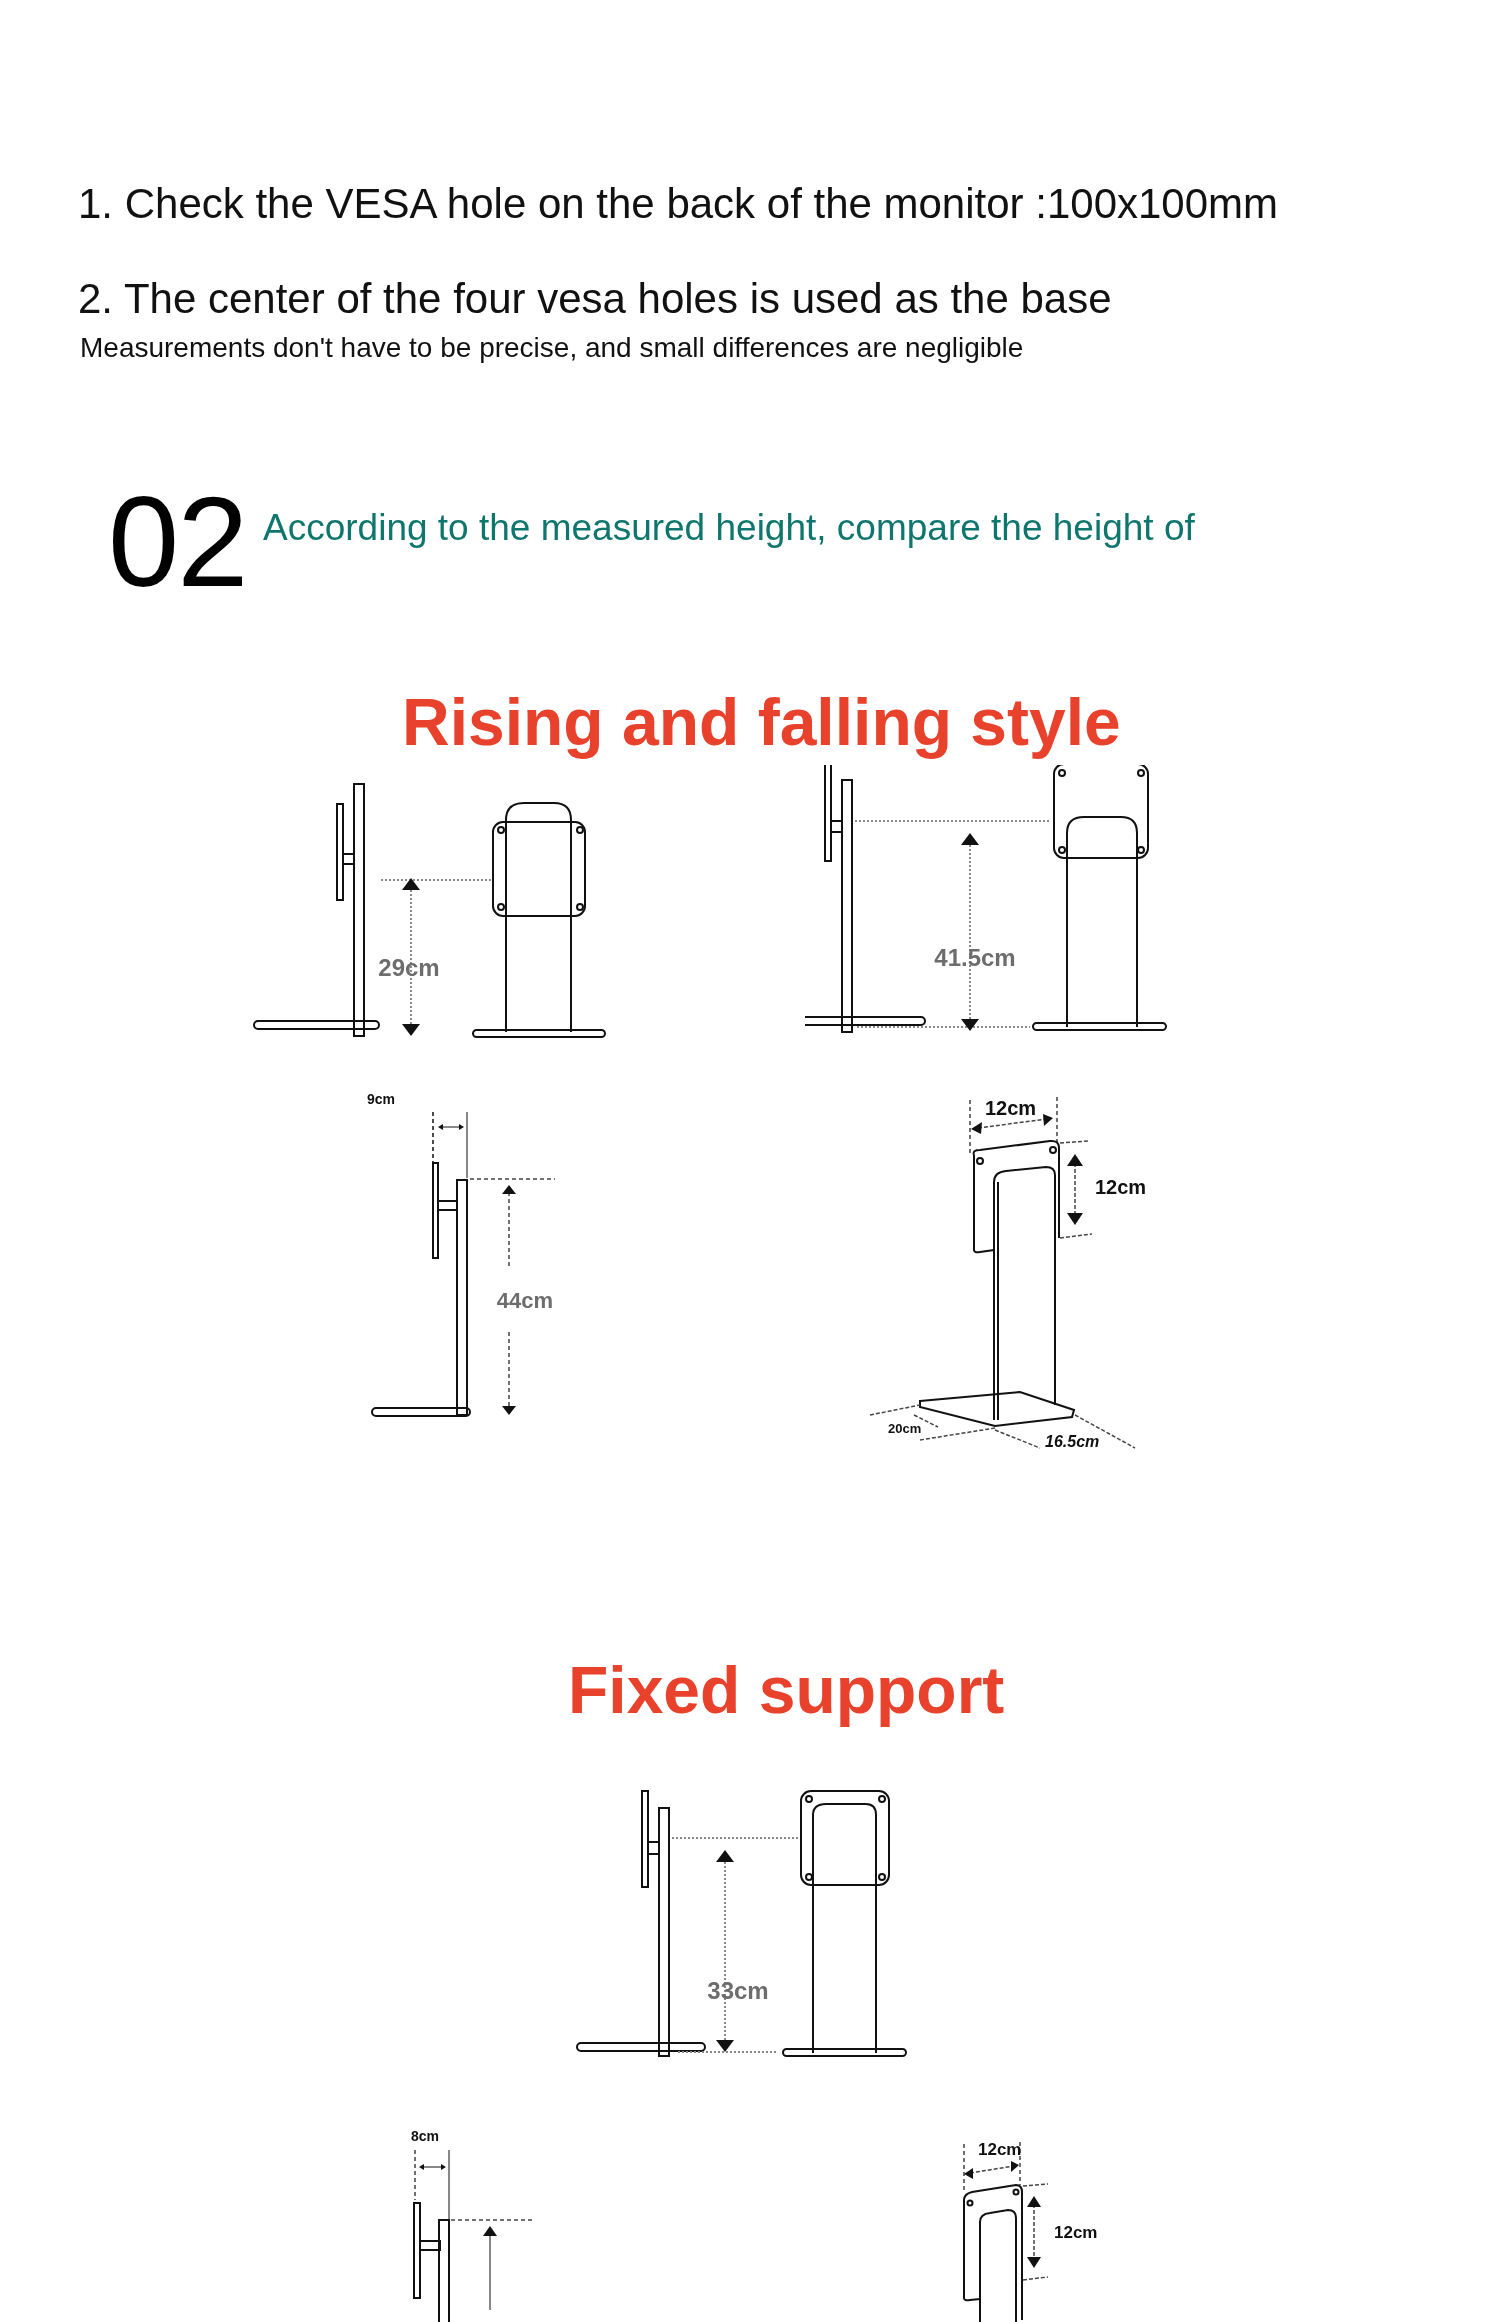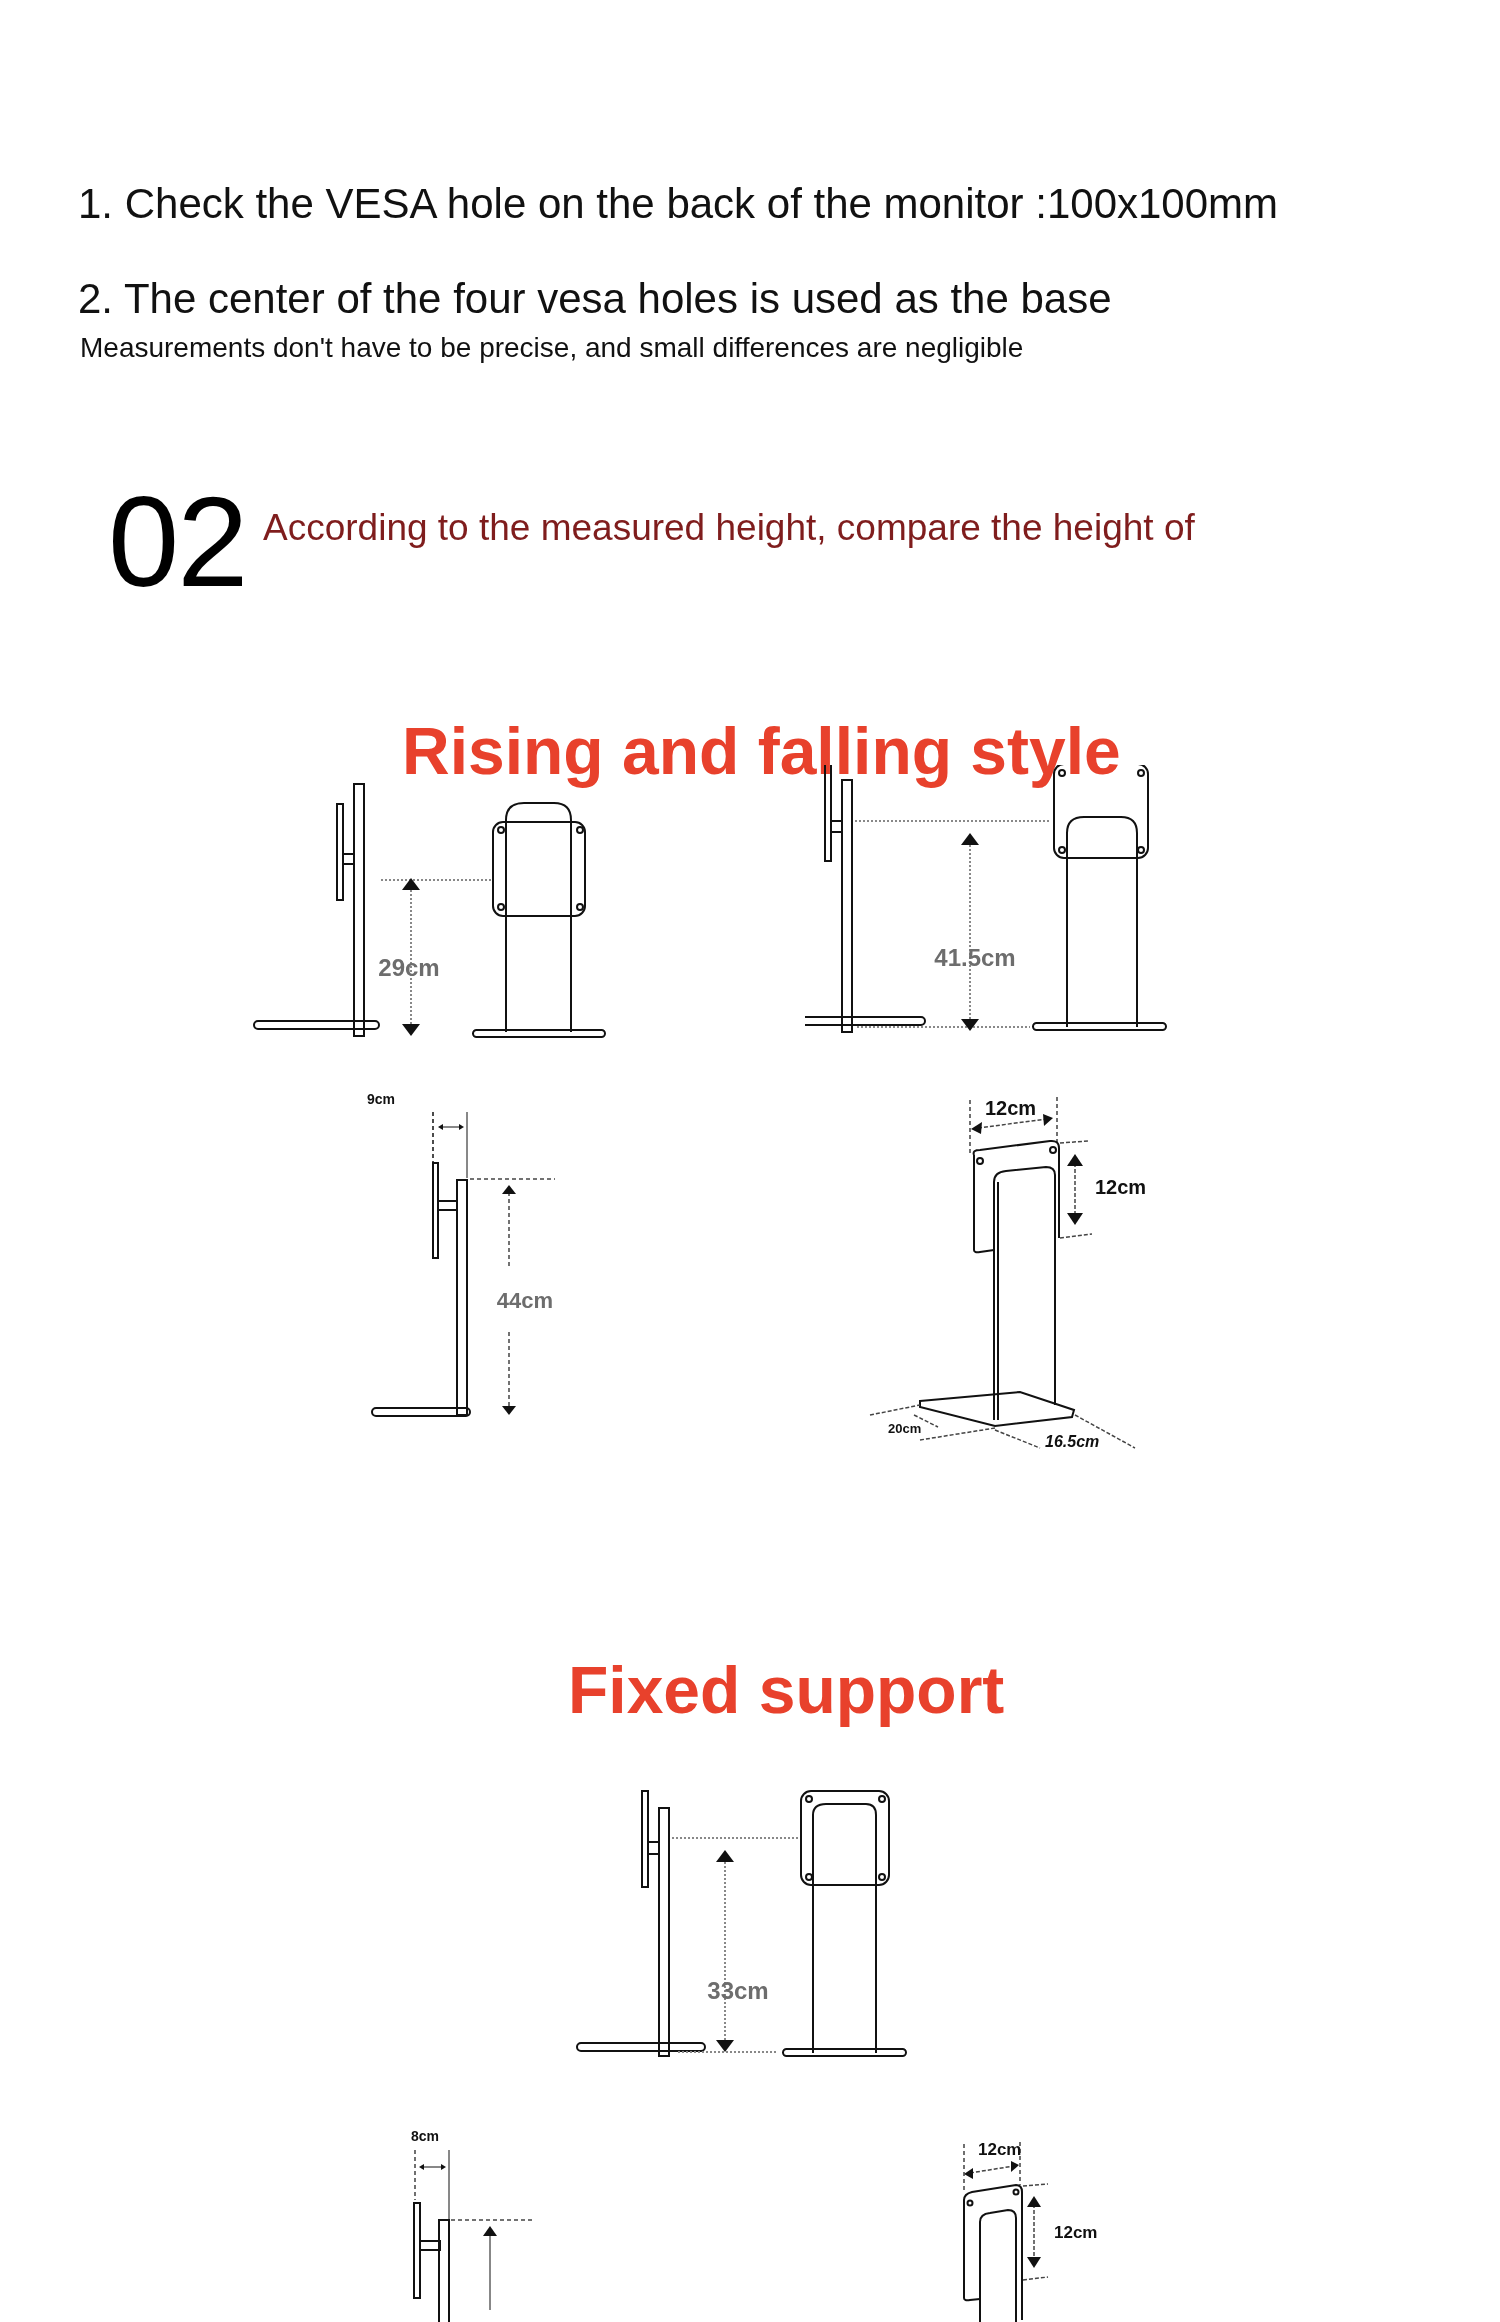--- a/index.html
+++ b/index.html
@@ -1,39 +1,39 @@
 <!DOCTYPE html>
 <html><head>
 <meta charset="utf-8">
 <style>
   * { margin: 0; padding: 0; box-sizing: border-box; }
   html, body { width: 1500px; height: 2322px; background: #ffffff; overflow: hidden; }
   body { position: relative; font-family: "Liberation Sans", "DejaVu Sans", sans-serif; color: #111; }
   .step-line { position: absolute; left: 78px; font-size: 42px; color: #111; white-space: nowrap; letter-spacing: 0px; }
   .note-line { position: absolute; left: 80px; font-size: 28px; color: #111; white-space: nowrap; }
   .num02 { position: absolute; left: 108px; top: 478px; font-size: 128px; line-height: 128px; font-weight: 400; color: #000; letter-spacing: -2px; }
-  .step2-text { position: absolute; left: 263px; top: 500px; font-size: 37px; line-height: 55px; color: #7f1d1d; width: 1100px; }
+  .step2-text { position: absolute; left: 263px; top: 500px; font-size: 37px; line-height: 55px; color: #0f766e; width: 1100px; }
   .section-title { position: absolute; font-size: 66px; font-weight: 700; color: #E8412C; white-space: nowrap; }
   .diagram { position: absolute; }
   .diagram svg { display: block; }
   .dim-label { font-family: "Liberation Sans", "DejaVu Sans", sans-serif; font-weight: 700; }
 </style>
 </head>
 <body>
 
 <div class="step-line" style="top:144px;margin-top:36px;">1. Check the VESA hole on the back of the monitor :100x100mm</div>
 <div class="step-line" style="top:245px;margin-top:30px;">2. The center of the four vesa holes is used as the base</div>
 <div class="note-line" style="top:332px;">Measurements don't have to be precise, and small differences are negligible</div>
 
 <div class="num02">02</div>
 <div class="step2-text">
   <div>According to the measured height, compare the height of</div>
 </div>
 
-<div class="section-title" style="left:402px; top:684px;margin-top:29px;">Rising and falling style</div>
+<div class="section-title" style="left:402px; top:684px;">Rising and falling style</div>
 
 <div class="diagram" style="left:244px; top:770px;">
   <svg width="370" height="270" viewBox="0 0 370 270">
     <g fill="none" stroke="#111" stroke-width="2">
 
       <rect x="110" y="14" width="10" height="252"></rect>
       <rect x="93" y="34" width="6" height="96"></rect>
       <rect x="99" y="84" width="11" height="10"></rect>
       <rect x="10" y="251" width="125" height="8" rx="4"></rect>
 

